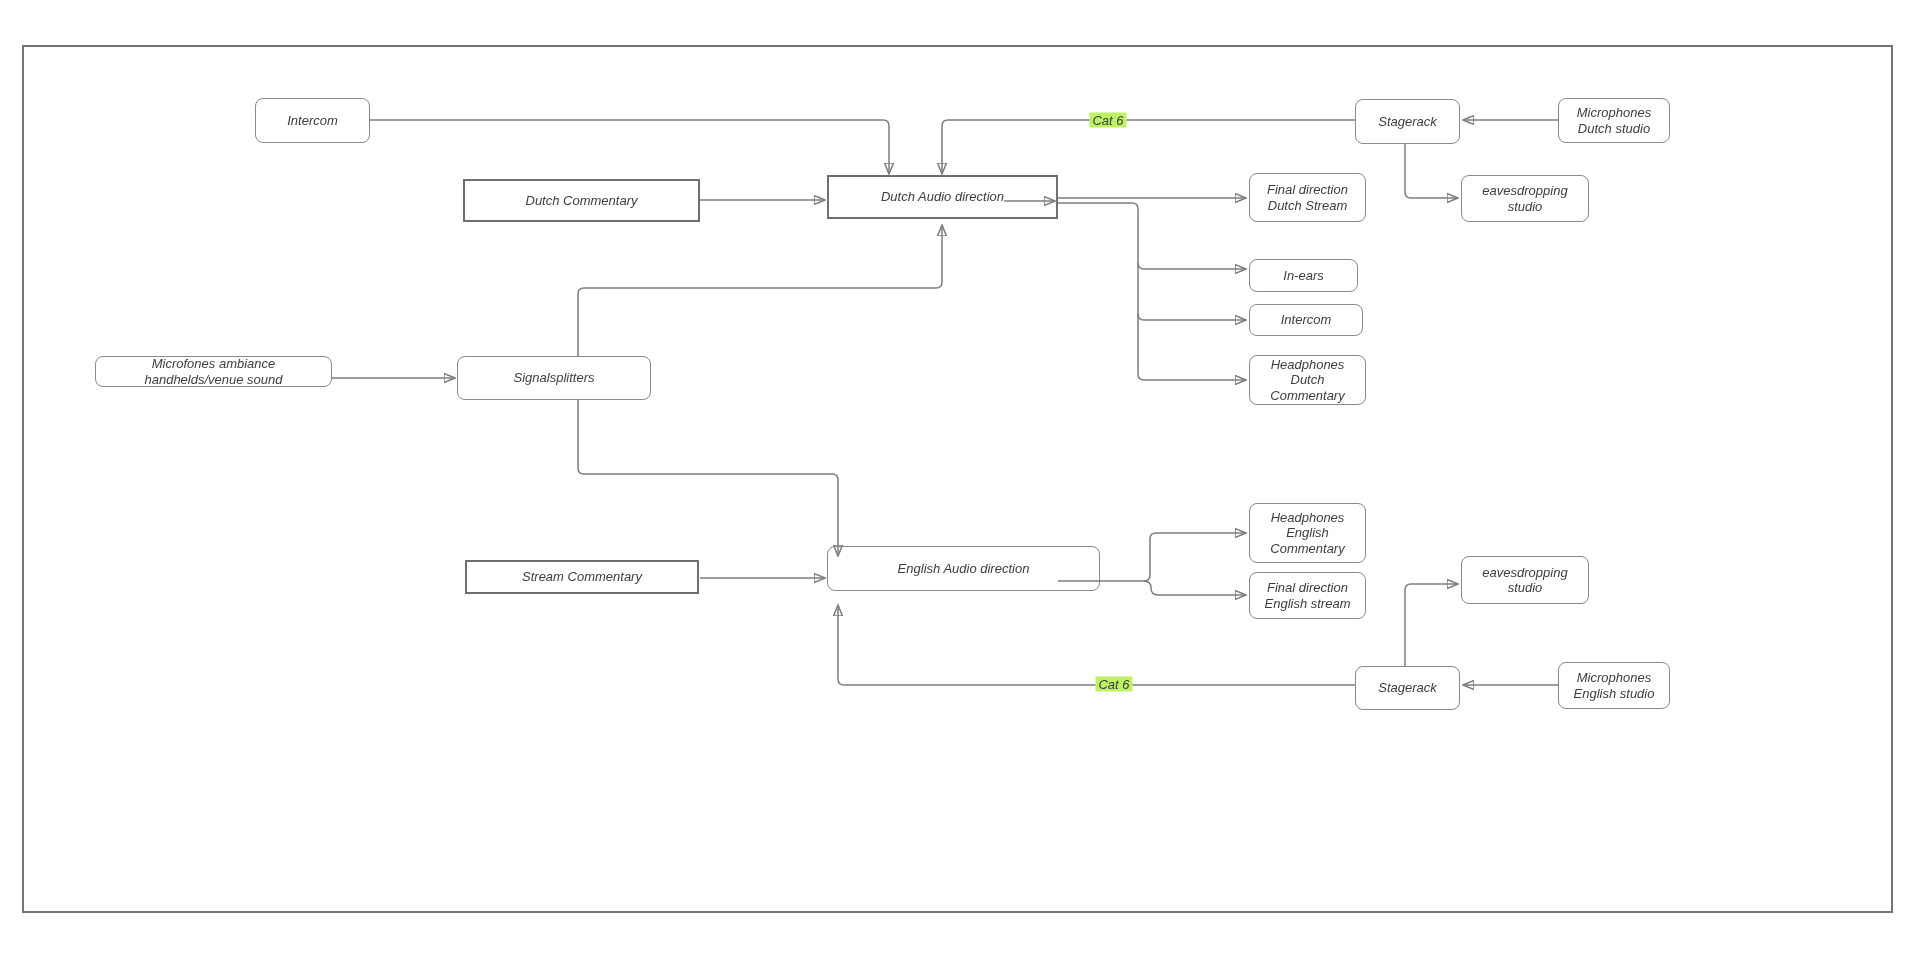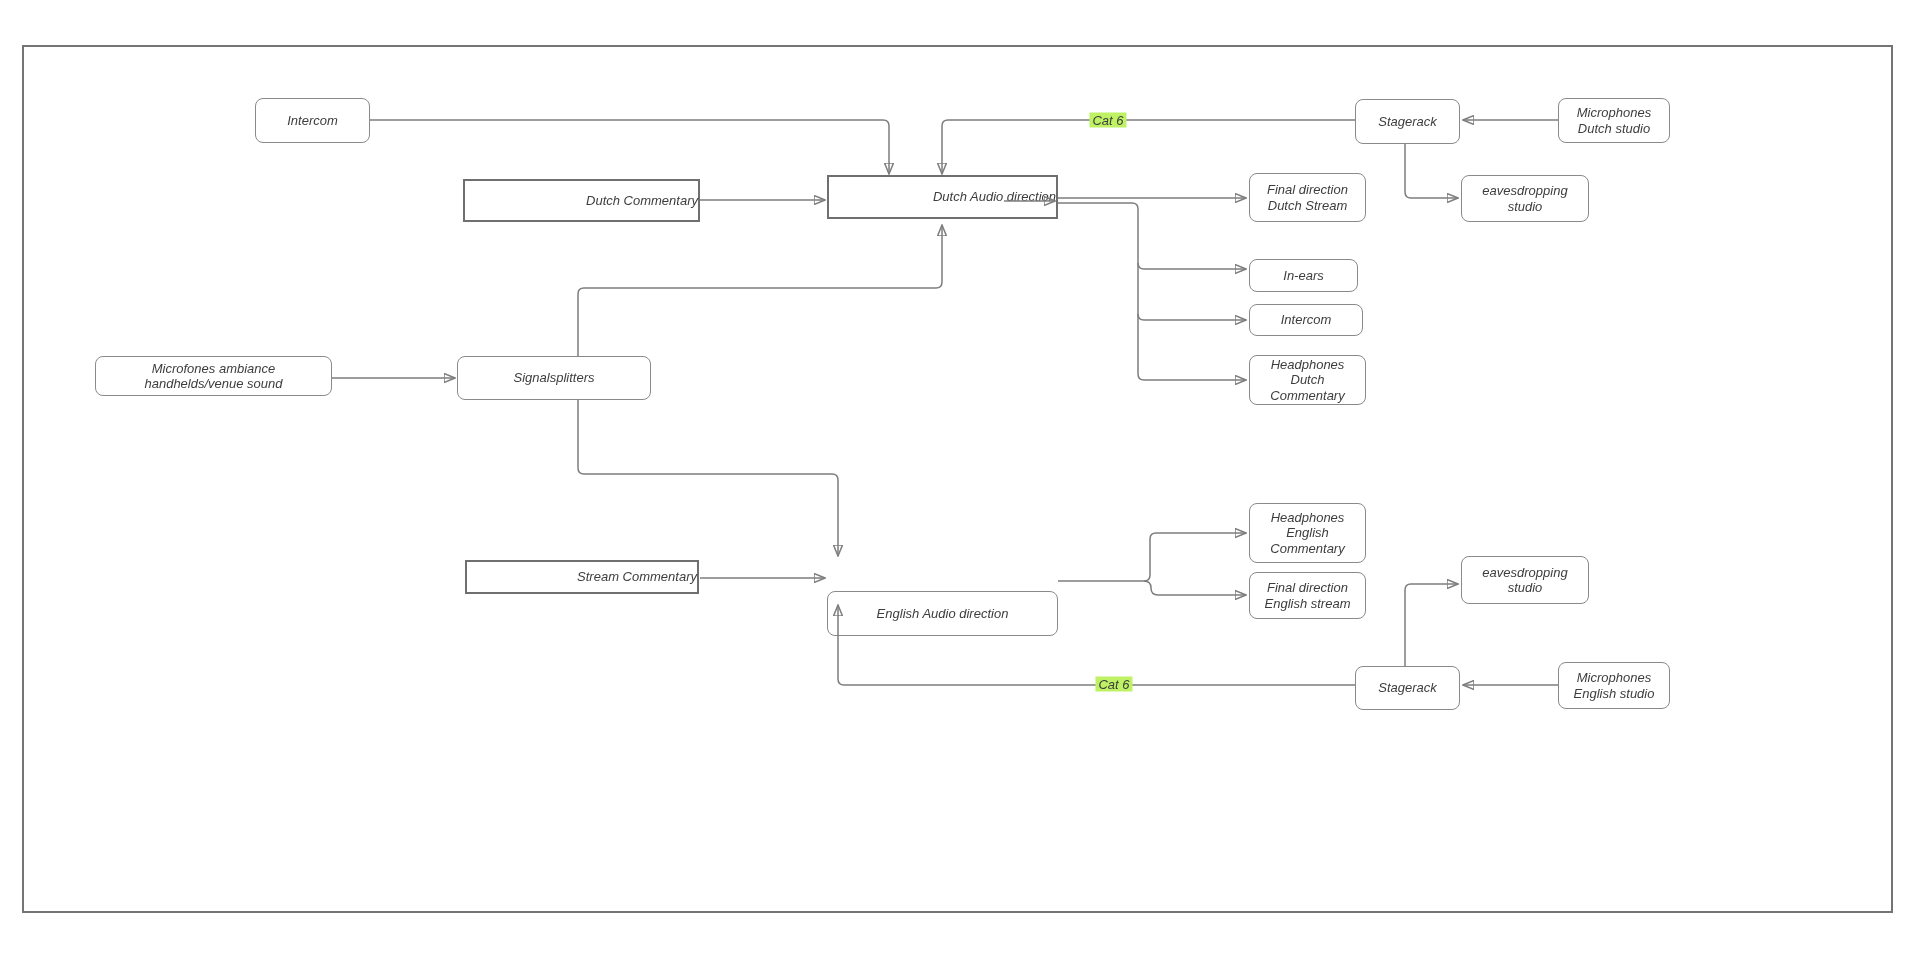--- a/index.html
+++ b/index.html
@@ -30,21 +30,21 @@
     background: #ffffff;
     border: 1.5px solid #8a8a8a;
     display: flex; align-items: center; justify-content: center;
     text-align: center;
     color: #3d3d3d;
     font-size: 13px; line-height: 1.18;
     z-index: 1;
   }
   .node .lbl { white-space: pre-line; }
   .node.r { border-radius: 8px; }
-  .node.sharp { border-radius: 0; border: 2px solid #6f6f6f; justify-content: flex-end; }
+  .node.sharp { border-radius: 0; border: 2px solid #6f6f6f; }
   .edge-label {
     position: absolute;
     transform: translate(-50%, -50%);
     background: #bef264;
     padding: 0 3px;
     color: #3d3d3d;
     font-size: 13px;
     z-index: 3;
     white-space: nowrap;
   }
@@ -95,34 +95,34 @@
   <div class="node r" style="left:1558px;top:98px;width:112px;height:45px">
     <span class="lbl">Microphones
 Dutch studio</span>
   </div>
 
   <div class="node r" style="left:1461px;top:175px;width:128px;height:47px">
     <span class="lbl">eavesdropping
 studio</span>
   </div>
 
-  <div class="node r" style="left:95px;top:356px;width:237px;height:40px">
+  <div class="node r" style="left:95px;top:356px;width:237px;height:31px">
     <span class="lbl">Microfones ambiance
 handhelds/venue sound</span>
   </div>
 
   <div class="node r" style="left:457px;top:356px;width:194px;height:44px">
     <span class="lbl">Signalsplitters</span>
   </div>
 
   <div class="node sharp" style="left:465px;top:560px;width:234px;height:34px">
     <span class="lbl">Stream Commentary</span>
   </div>
 
-  <div class="node r" style="left:827px;top:591px;width:231px;height:45px">
+  <div class="node r" style="left:827px;top:546px;width:273px;height:45px">
     <span class="lbl">English Audio direction</span>
   </div>
 
   <div class="node r" style="left:1249px;top:503px;width:117px;height:60px">
     <span class="lbl">Headphones
 English
 Commentary</span>
   </div>
 
   <div class="node r" style="left:1249px;top:572px;width:117px;height:47px">

